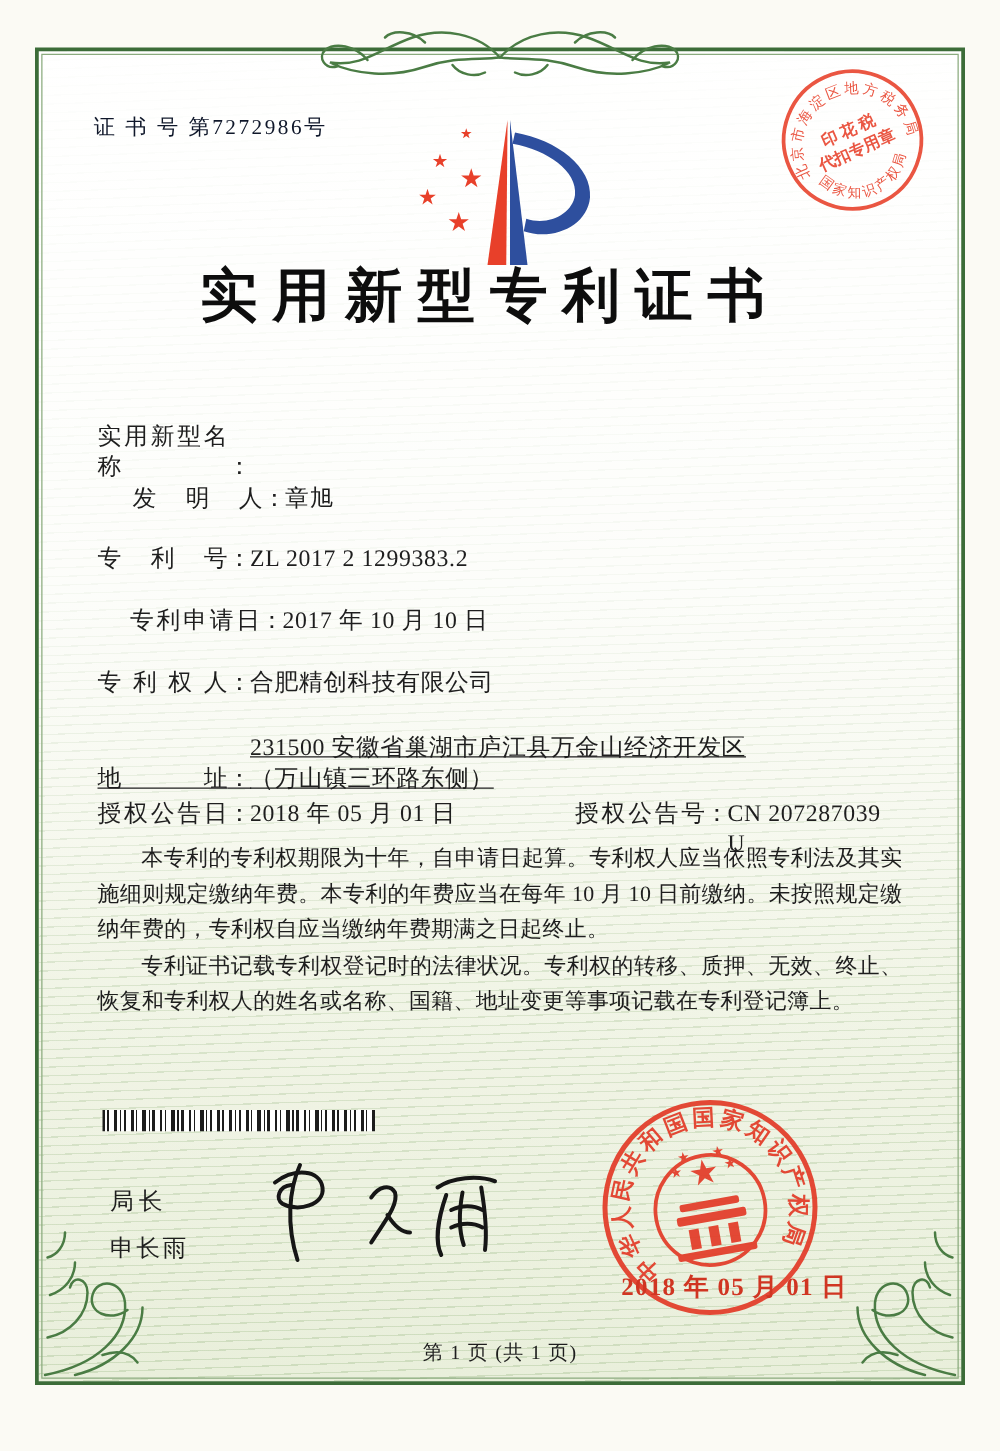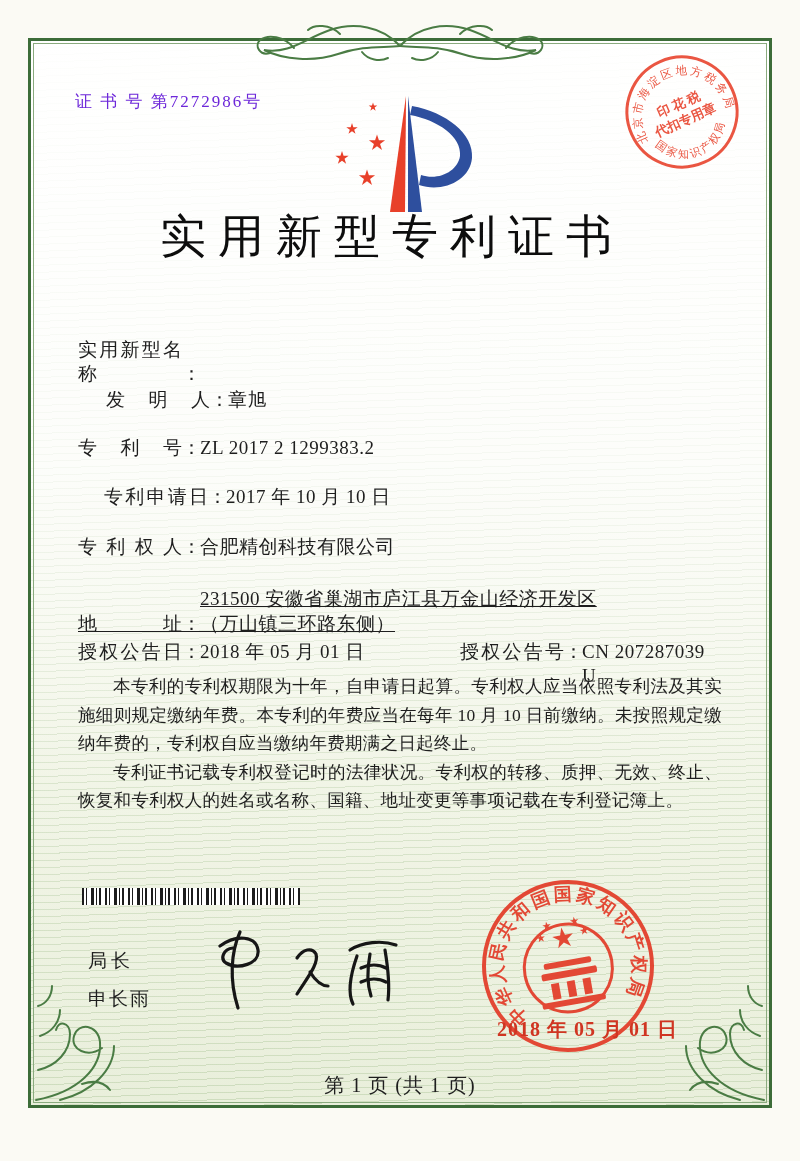--- a/index.html
+++ b/index.html
@@ -18,24 +18,24 @@
     background:
       linear-gradient(180deg, rgba(255,255,255,0.95) 0%, rgba(255,255,255,0.75) 40%, rgba(255,255,255,0.15) 70%, rgba(255,255,255,0) 100%),
       repeating-linear-gradient(178deg, rgba(110,155,85,0.22) 0 1px, rgba(255,255,255,0) 1px 7px),
       linear-gradient(180deg, #fdfdf8 0%, #f2f5e6 55%, #e9efdb 100%);
   }
   .frame-inner {
     position:absolute; left:2px; top:2px; right:2px; bottom:2px;
     border:1px solid #8aab7e;
   }
   
-  .cert-no { position:absolute; left:75px; top:90px; font-size:17px; letter-spacing:2px; color:#6d28d9; }
+  .cert-no { position:absolute; left:75px; top:90px; font-size:17px; letter-spacing:2px; color:#0f172a; }
   .title {
     position:absolute; left:0; top:206px; width:772px; text-align:center;
-    font-size:46px; font-weight:normal; letter-spacing:12px; text-indent:12px; color:#0d0d0d;
+    font-size:46px; font-weight:bold; letter-spacing:12px; text-indent:12px; color:#0d0d0d;
   }
   .rows { position:absolute; left:78px; top:0; width:644px; }
   .frow { position:absolute; display:flex; align-items:flex-end; font-size:19px; line-height:24px; }
   .flabel { width:104px; text-align:justify; text-align-last:justify; flex:none; }
   .fcolon { flex:none; width:18px; }
   .fvalue { letter-spacing:0.5px; }
   .row-name    { top:338px; }
   .row-inventor{ top:388px;margin-left:28px; }
   .row-patno   { top:436px; }
   .row-filing  { top:485px;margin-left:26px; }
@@ -53,21 +53,21 @@
       #1c1c1c 0 2px, #fff 2px 4px, #1c1c1c 4px 5px, #fff 5px 9px,
       #1c1c1c 9px 12px, #fff 12px 14px, #1c1c1c 14px 15px, #fff 15px 17px,
       #1c1c1c 17px 19px, #fff 19px 23px);
   }
   
   .director-title { position:absolute; left:88px; top:948px; font-size:19px; letter-spacing:4px; }
   .director-name  { position:absolute; left:88px; top:986px; font-size:19px; letter-spacing:2px; }
   .signature { position:absolute; left:200px; top:918px; }
   .seal { position:absolute; left:478px; top:876px; width:180px; height:180px; transform:rotate(-10deg); }
   .seal-date { position:absolute; left:497px; top:1016px; font-size:20px; letter-spacing:1px; color:#d03522; font-weight:bold; white-space:nowrap; }
-  .page-indicator { position:absolute; left:0; top:1072px; width:800px; text-align:center; font-size:20px; letter-spacing:1px; }
+  .page-indicator { position:absolute; left:0; top:1072px; width:800px; text-align:center; font-size:16px; letter-spacing:1px; }
   
   .tax-stamp { position:absolute; left:622px; top:52px; width:120px; height:120px; transform:rotate(-24deg); opacity:0.9; }
   .logo { position:absolute; left:322px; top:90px; }
   .top-ornament { position:absolute; left:230px; top:12px; }
   .flourish { position:absolute; width:104px; height:140px; }
   .flourish.bl { left:30px; top:966px; }
   .flourish.br { left:666px; top:966px; transform:scaleX(-1); }
   .ornament-stroke { fill:none; stroke:#4a7c44; stroke-width:2; stroke-linecap:round; }
   .sig-stroke { fill:none; stroke:#161616; stroke-width:3.2; stroke-linecap:round; stroke-linejoin:round; }
   .hidden-defs { position:absolute; width:0; height:0; }

